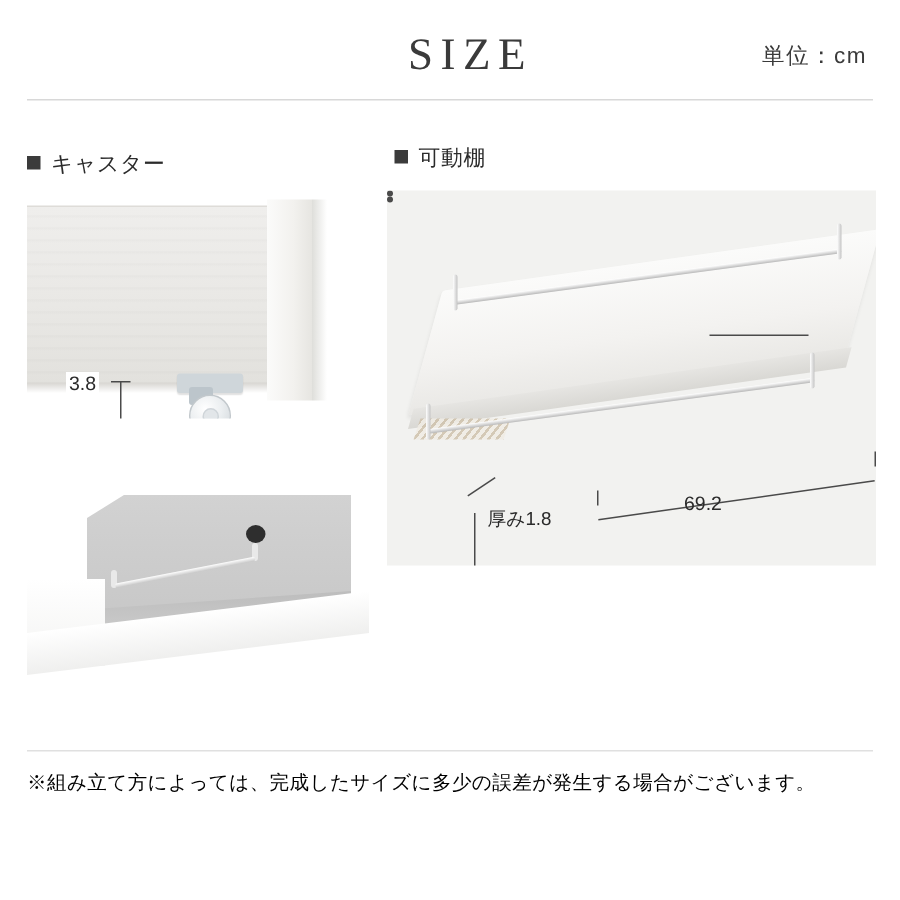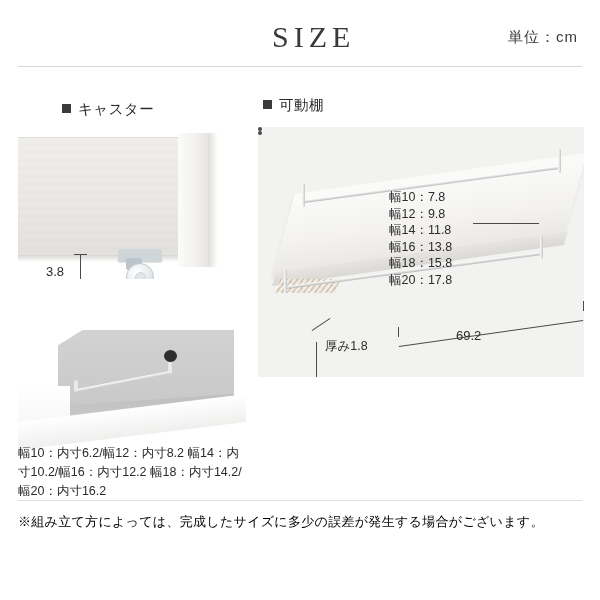--- a/index.html
+++ b/index.html
@@ -65,21 +65,21 @@
   }
   .sec-head .sq {
     display: inline-block;
     width: 9px;
     height: 9px;
     background: #3b3b3b;
     margin-right: 7px;
     vertical-align: 1px;
   }
 
-  #head-caster { left: 18px; top: 100px; margin-left: 44px; }
+  #head-caster { left: 18px; top: 100px; }
   #head-shelf  { left: 263px; top: 96px; }
   #head-box    { left: 18px; top: 295px; }
 
   
   .photo {
     position: absolute;
     background: #f2f2f0;
     overflow: hidden;
   }
   #panel-caster {
@@ -181,21 +181,21 @@
   }
   #caster-dim-tick-top {
     left: 56px;
     top: 127px;
     width: 13px;
     height: 1px;
   }
   #caster-dim-label {
     position: absolute;
     left: 26px;
-    top: 137px;
+    top: 121px;
     font-size: 13px;
     color: #2b2b2b;
     background: #ffffff;
     padding: 0 2px;
   }
 
   
   #panel-box {
     left: 18px;
     top: 320px;
@@ -468,45 +468,36 @@
 
       <div class="lead" id="lead-top-h"></div>
       <div id="lead-top-dot"></div>
       <div class="lead" id="lead-len"></div>
       <div class="lead" id="lead-len-tick-l"></div>
       <div class="lead" id="lead-len-tick-r"></div>
       <div class="lead" id="lead-thick"></div>
       <div class="lead" id="lead-bottom-v"></div>
       <div id="lead-bottom-dot"></div>
 
-      <div class="lbl" id="shelf-top-list">幅10：7.8
-幅12：9.8
-幅14：11.8
-幅16：13.8
-幅18：15.8
-幅20：17.8</div>
       <div class="lbl" id="shelf-len-label">69.2</div>
       <div class="lbl" id="shelf-thick-label">厚み1.8</div>
 
     </div>
   </div>
 
 
   <div class="photo" id="panel-box">
     <div class="box-outer">
       <div class="box-inner"></div>
       <div class="box-inner-floor"></div>
       <div class="box-hole"></div>
       <div class="box-inner-bar-end1"></div>
       <div class="box-inner-bar-end2"></div>
       <div class="box-inner-bar"></div>
       <div class="box-front-wall"></div>
       <div class="box-front-bar"></div>
     </div>
-    <div class="box-caption">幅10：内寸6.2/幅12：内寸8.2
-幅14：内寸10.2/幅16：内寸12.2
-幅18：内寸14.2/幅20：内寸16.2</div>
   </div>
 
   <div class="footer-rule"></div>
   <div id="footer-note">※組み立て方によっては、完成したサイズに多少の誤差が発生する場合がございます。</div>
 
 </div>
 
 </body></html>

